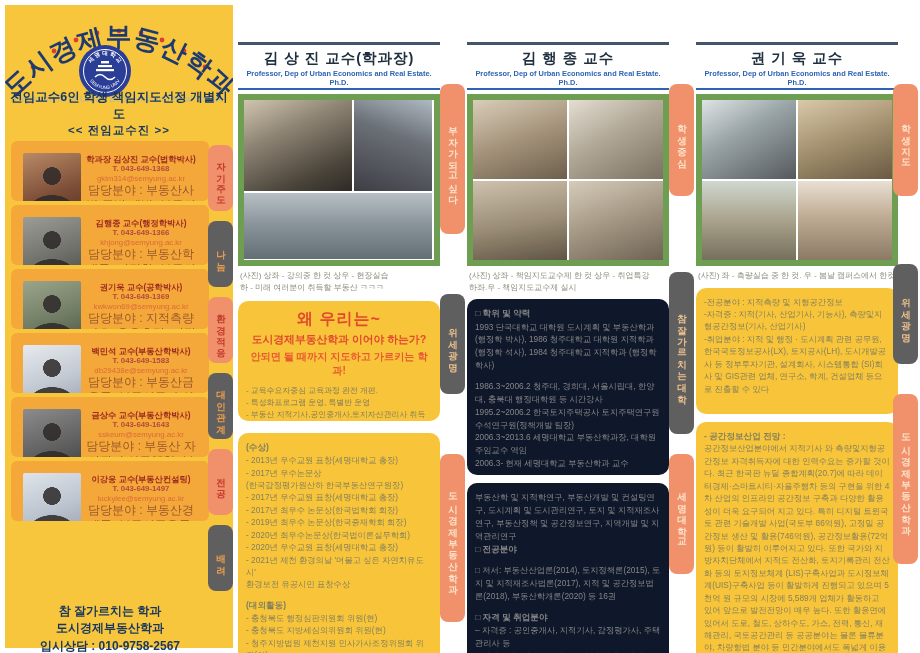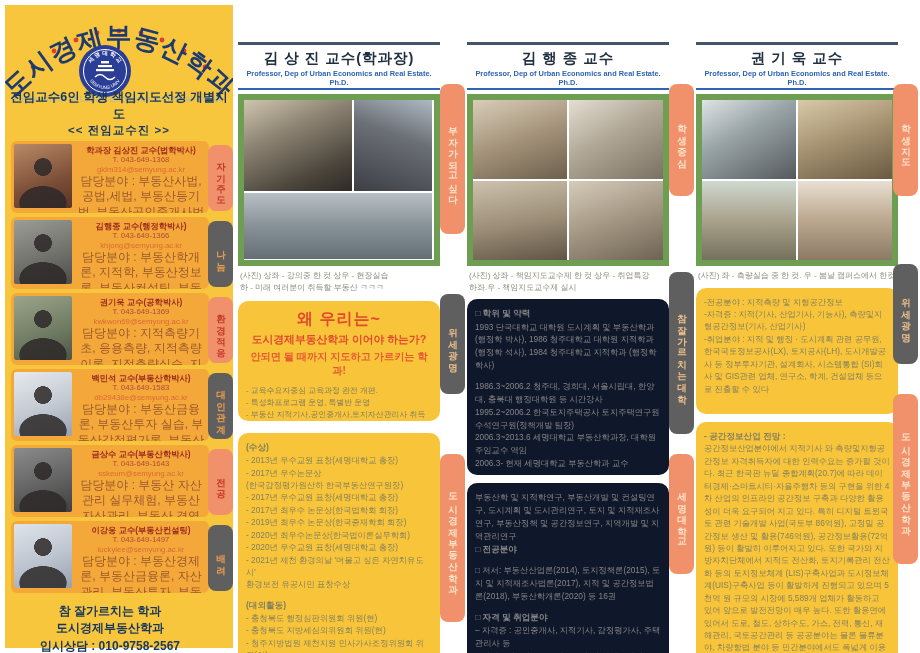--- a/index.html
+++ b/index.html
@@ -6,34 +6,34 @@
   body{width:920px;height:653px;background:#ffffff;font-family:"Liberation Sans",sans-serif;position:relative;overflow:hidden;}
   .ml{white-space:pre-line;}
 
   
   .panel{position:absolute;left:5px;top:5px;width:228px;height:643px;background:#F8C63C;}
   .arc-wrap{position:absolute;left:0;top:0;width:228px;height:104px;}
   .dept-en{position:absolute;top:88px;left:0;width:100%;text-align:center;font-size:9.5px;color:#B9BA9A;letter-spacing:.2px;}
   .tagline{position:absolute;top:84px;left:0;width:100%;text-align:center;font-size:12.5px;font-weight:bold;color:#17375E;}
   .roster{position:absolute;top:118px;left:0;width:100%;text-align:center;font-size:11.5px;font-weight:bold;color:#17375E;letter-spacing:1px;}
   .cards{position:absolute;top:136px;left:6px;width:198px;}
-  .pcard{background:#F5A83A;border-radius:6px;height:72px;margin-bottom:4px;display:flex;padding:3px;box-sizing:border-box;overflow:hidden;}
+  .pcard{background:#F5A83A;border-radius:6px;height:60px;margin-bottom:4px;display:flex;padding:12px;box-sizing:border-box;overflow:hidden;}
   .pp{width:58px;height:64px;border-radius:2px;flex:0 0 58px;margin-right:4px;position:relative;overflow:hidden;}
   .pp::after{content:"";position:absolute;inset:0;background:
      radial-gradient(circle 9px at 50% 36%, rgba(45,40,40,.85) 97%, transparent),
      radial-gradient(ellipse 24px 17px at 50% 92%, rgba(45,40,40,.85) 97%, transparent);}
   .p0{background:linear-gradient(160deg,#b98a66,#7d4f38 60%,#5a3326);}
   .p1{background:linear-gradient(160deg,#9d9d98,#6f6f6a 60%,#4c4c48);}
   .p2{background:linear-gradient(160deg,#9aa58b,#6f7a62 60%,#4d5544);}
   .p3{background:linear-gradient(160deg,#e7eaee,#c3c9d2 55%,#9aa2ae);}
   .p4{background:linear-gradient(160deg,#8c8c8c,#5f5f5f 60%,#3f3f3f);}
   .p5{background:linear-gradient(160deg,#dfe4ea,#bcc4cf 55%,#96a0ad);}
   .pinfo{flex:1;text-align:center;line-height:1.22;padding-top:1px;}
   .pname{font-size:8.3px;font-weight:bold;color:#9C2A1F;}
-  .pphone{font-size:7.8px;color:#B3473C;}
+  .pphone{font-size:7.8px;color:#B3473C;font-weight:bold;}
   .pemail{font-size:7.8px;color:#D96A35;}
   .pfields{font-size:12px;color:#99572B;line-height:1.28;}
   .footer{position:absolute;top:598px;left:0;width:210px;text-align:center;color:#17375E;font-weight:bold;font-size:12px;line-height:1.45;}
 
   
   .vtab{position:absolute;width:25px;border-radius:8px;display:flex;align-items:center;justify-content:center;}
   .vtab span{writing-mode:vertical-rl;text-orientation:upright;font-size:9.5px;font-weight:bold;letter-spacing:2px;}
   .tsal{background:#F0916C;}
   .tdark{background:#5F5F5F;}
   .panel .tsal span{color:#C23B2A;}

